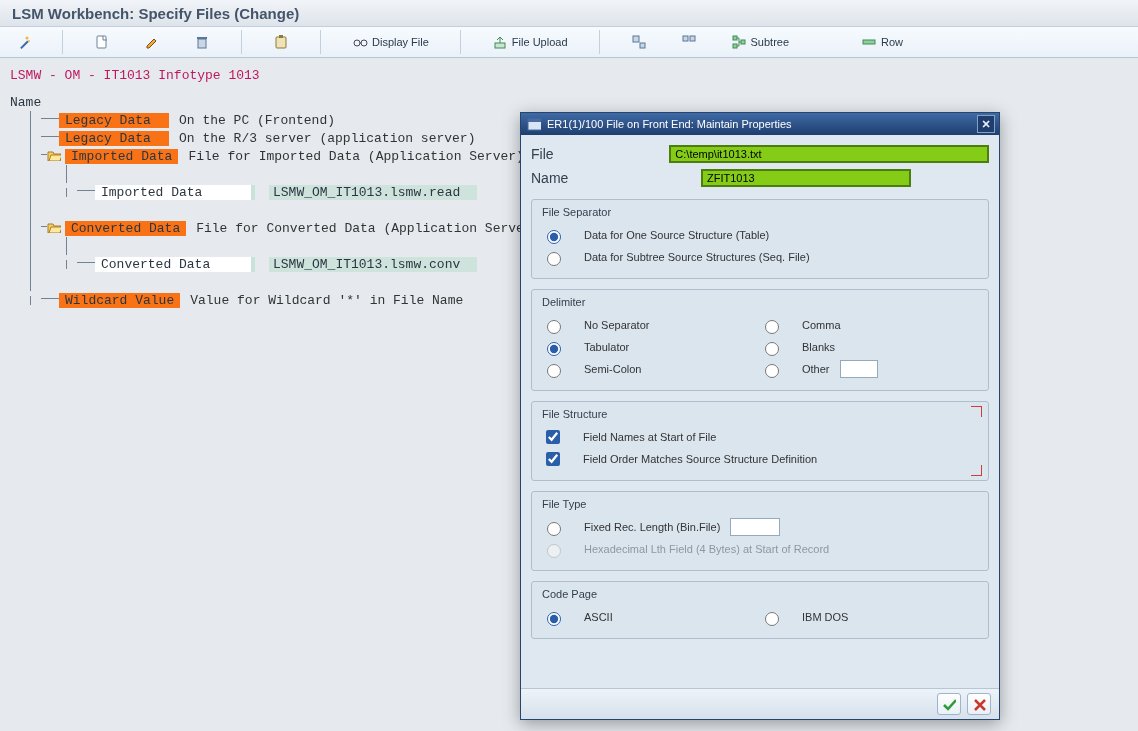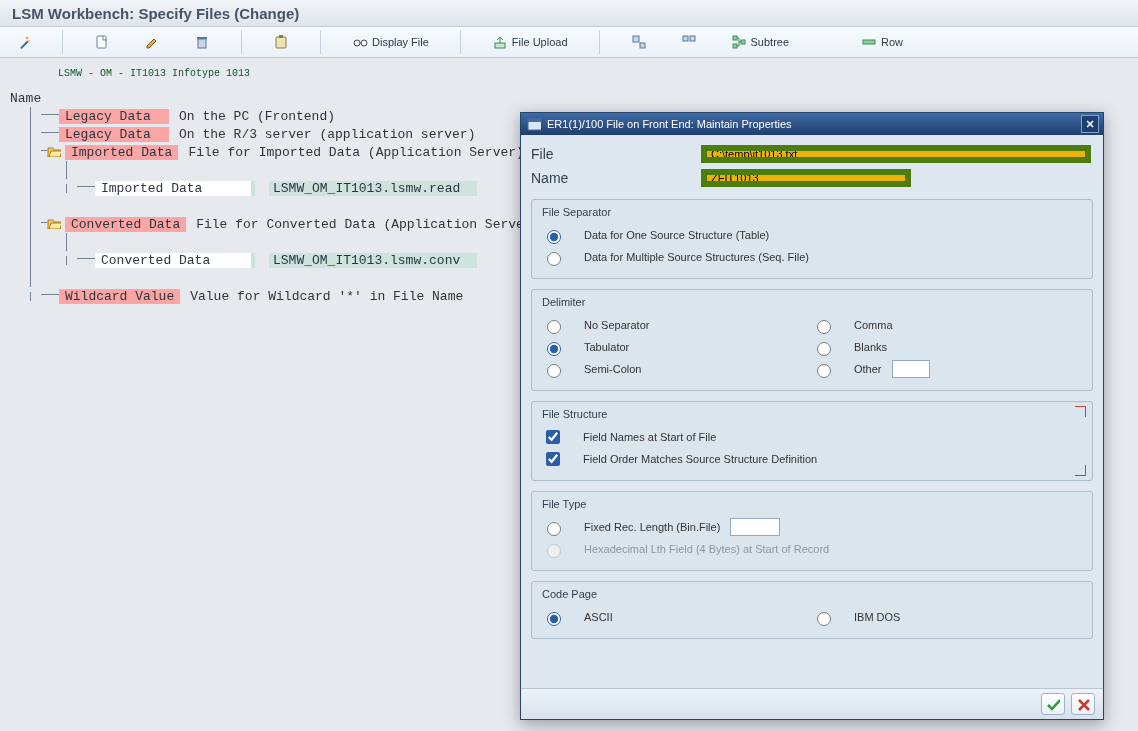--- a/index.html
+++ b/index.html
@@ -50,40 +50,39 @@
     color: #2a3a4a;
   }
   .icon16 { width: 16px; height: 16px; }
 
   
   .content {
     padding: 8px 10px;
   }
   .crumb {
     font-family: "Courier New", Courier, monospace;
-    font-size: 10px;
-    color: #14532d;
+    font-size: 13px;
+    color: #be185d;
     padding: 2px 0 10px 0;
-    margin-left: 48px;
   }
 
   .tree {
     font-family: "Courier New", Courier, monospace;
     font-size: 13px;
   }
   .tree-row {
     display: flex;
     align-items: center;
     height: 18px;
     white-space: pre;
   }
   .hbar { display:inline-block; border-top:1px solid #738290; height:1px; width:18px; vertical-align:middle; margin-bottom:2px;}
 
   .node-label {
-    background: #fca5a5;
+    background: #f97316;
     padding: 0 6px;
     margin-right: 10px;
     display:inline-block;
     min-width: 110px;
     box-sizing: border-box;
   }
   .node-label.sub {
     background: #ffffff;
     min-width: 160px;
     border-right: 4px solid #c8e3db;
@@ -102,21 +101,21 @@
   }
 
   
   .col { display:inline-block; height:18px; vertical-align:top; text-align:center; }
   .col-v { border-left:1px solid #738290; }
 
   
   .dialog {
     position: absolute;
     left: 520px; top: 112px;
-    width: 584px;
+    width: 480px;
     height: 608px;
     background: #dfe8f0;
     border: 1px solid #25456a;
     box-shadow: 0 4px 16px rgba(0,0,0,0.35);
     display:flex; flex-direction:column;
     box-sizing: border-box;
   }
   .dlg-title {
     height: 22px;
     background: linear-gradient(#3f6aa6, #1f3e6e);
@@ -135,21 +134,21 @@
   .dlg-body {
     flex:1;
     padding: 8px 10px;
     overflow:hidden;
   }
   .form-row {
     display:flex; align-items:center; height:22px; margin-bottom:2px;
   }
   .form-row .lbl { width:170px; font-size:14px; color:#33414f; }
   .form-row input[type=text] {
-    height:18px; border:6px solid #4d7c0f; background:#eab308;
+    height:18px; border:2px solid #4d7c0f; background:#84cc16;
     font-family: Arial; font-size:11px; padding:0 4px;
     box-sizing:border-box;
   }
 
   .groupbox {
     border:1px solid #aebecd;
     border-radius:3px;
     background:#dbe5ee;
     margin-top:10px;
     padding: 6px 10px 10px 10px;
@@ -448,21 +447,21 @@
       <div class="gb-title">File Separator</div>
       <div class="opt-row">
           <label>
             <input type="radio" name="fc" checked="" style="">
             <span>Data for One Source Structure (Table)</span>
           </label>
         </div>
       <div class="opt-row">
           <label>
             <input type="radio" name="fc" style="">
-            <span>Data for Multiple Source Structures (Seq. File)</span>
+            <span>Data for Subtree Source Structures (Seq. File)</span>
           </label>
         </div>
     </div>
 
     <div class="groupbox">
       <div class="gb-title">Delimiter</div>
       <div class="two-col">
         <div>
           <div class="opt-row">
               <label>

